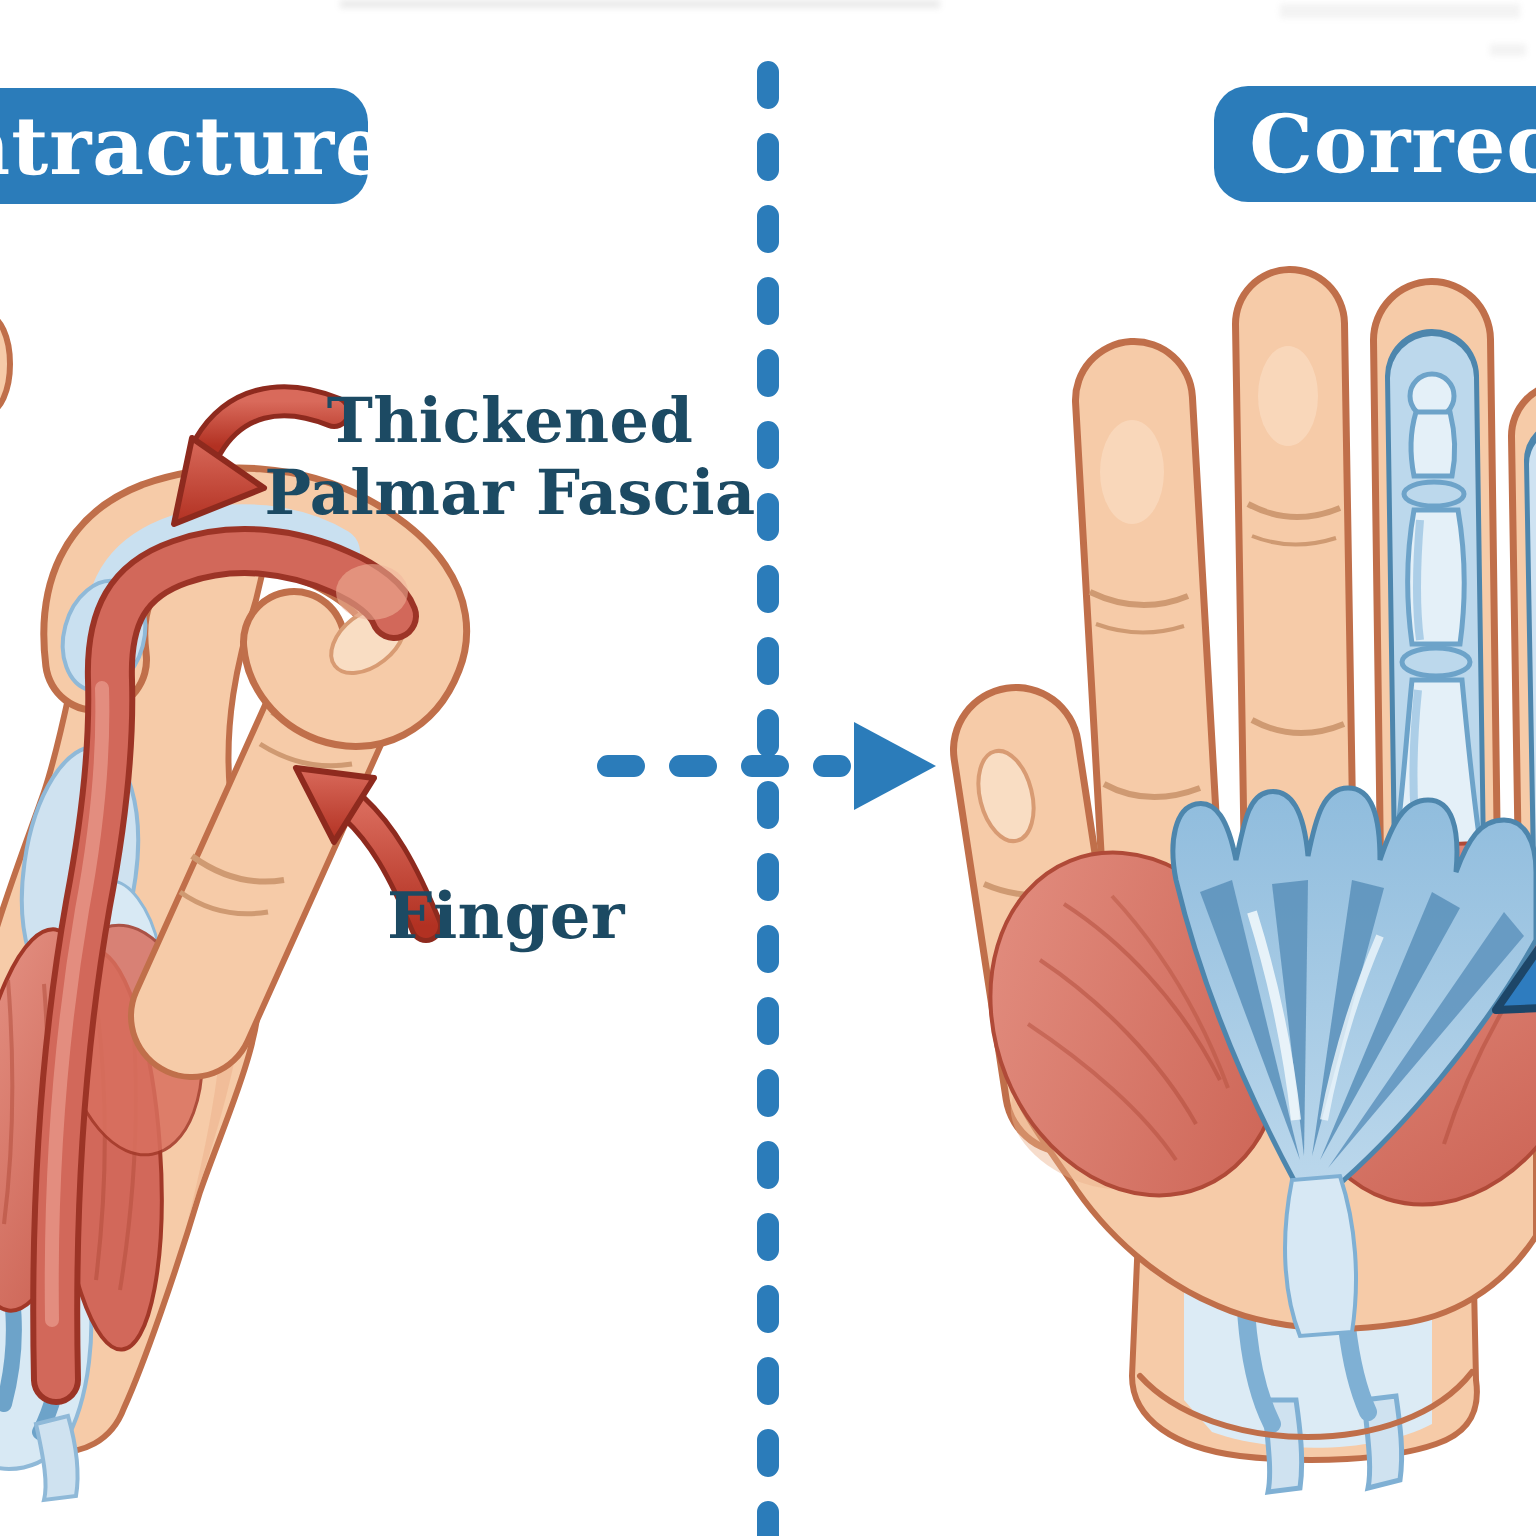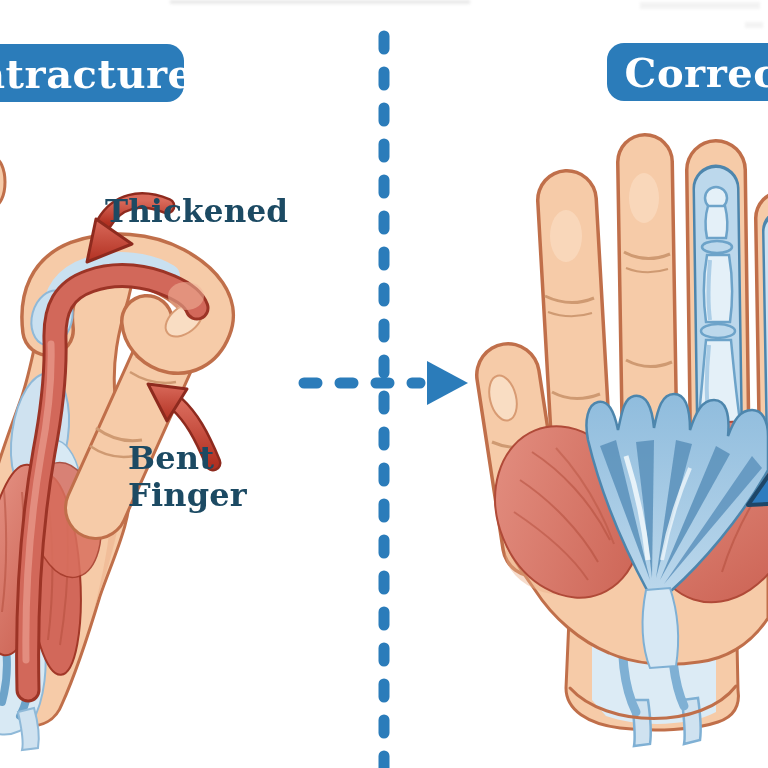--- a/index.html
+++ b/index.html
@@ -14,21 +14,21 @@
     position:absolute;height:58px;border-radius:17px;
     background:#2b7cba;color:#ffffff;
     display:flex;align-items:center;justify-content:center;
     font-weight:bold;font-size:40px;letter-spacing:.5px;
     white-space:nowrap;
   }
   .badge-left{left:-74px;top:44px;width:258px;}
   .badge-right{left:607px;top:43px;width:262px;}
   .anno{
     position:absolute;color:#1c4a63;font-weight:bold;
-    text-align:left;line-height:1.16;font-size:31px;
+    text-align:center;line-height:1.16;font-size:31px;
     letter-spacing:.2px;
   }
   .anno-fascia{left:105px;top:194px;width:300px;}
   .anno-bent{left:128px;top:440px;width:250px;font-size:32px;}
   .smudge{position:absolute;background:#8a8a8a;filter:blur(1.5px);}
 </style>
 </head>
 <body>
 
 <div class="stage">
@@ -234,19 +234,19 @@
 
   <div class="badge badge-left">
     <span>Contracture</span>
   </div>
   <div class="badge badge-right">
     <span>Corrected</span>
   </div>
 
   <div class="anno anno-fascia">
     <div>Thickened</div>
+    <div>Palmar Fascia</div>
   </div>
   <div class="anno anno-bent">
-    <div>Bent</div>
     <div>Finger</div>
   </div>
 
 </div>
 
 </body></html>

